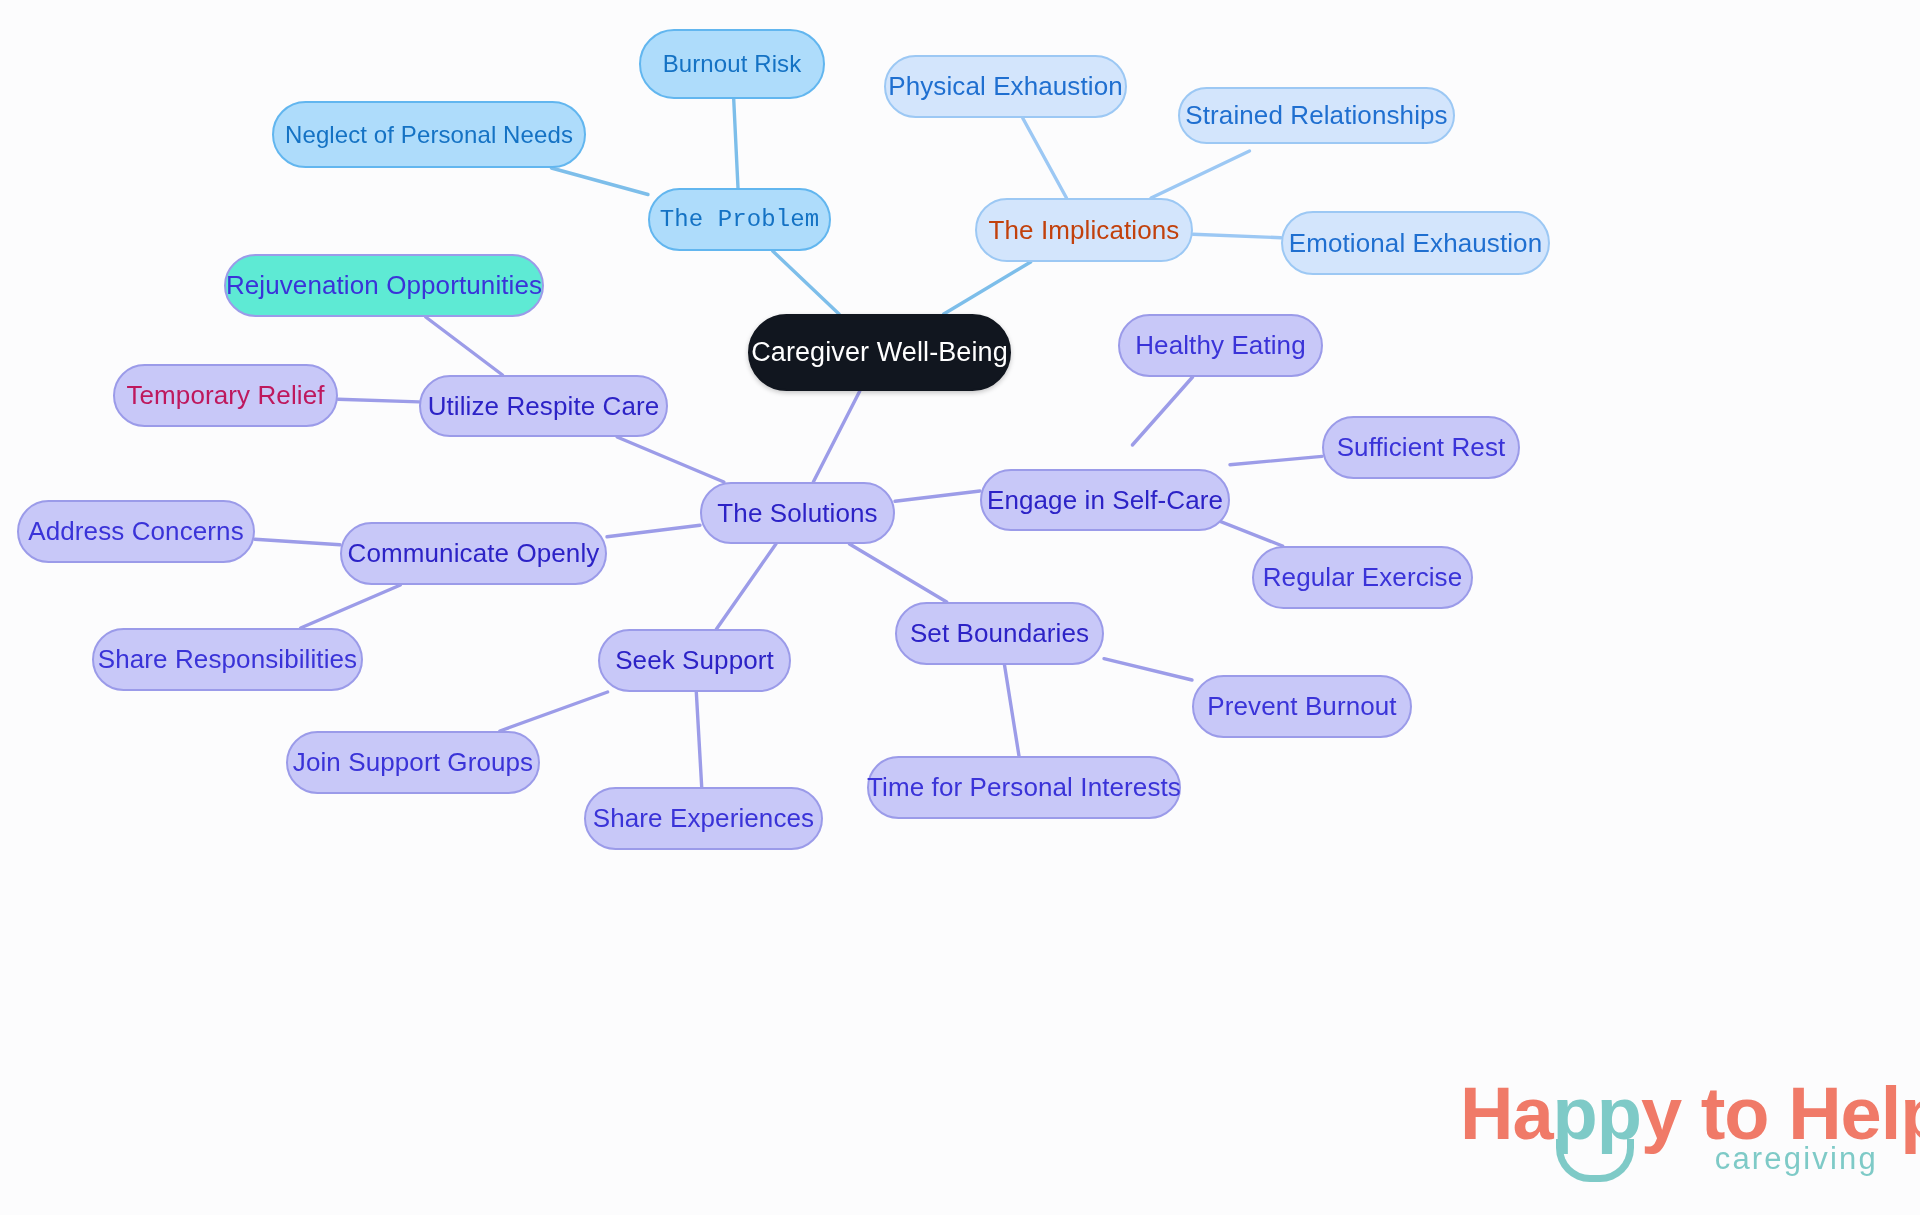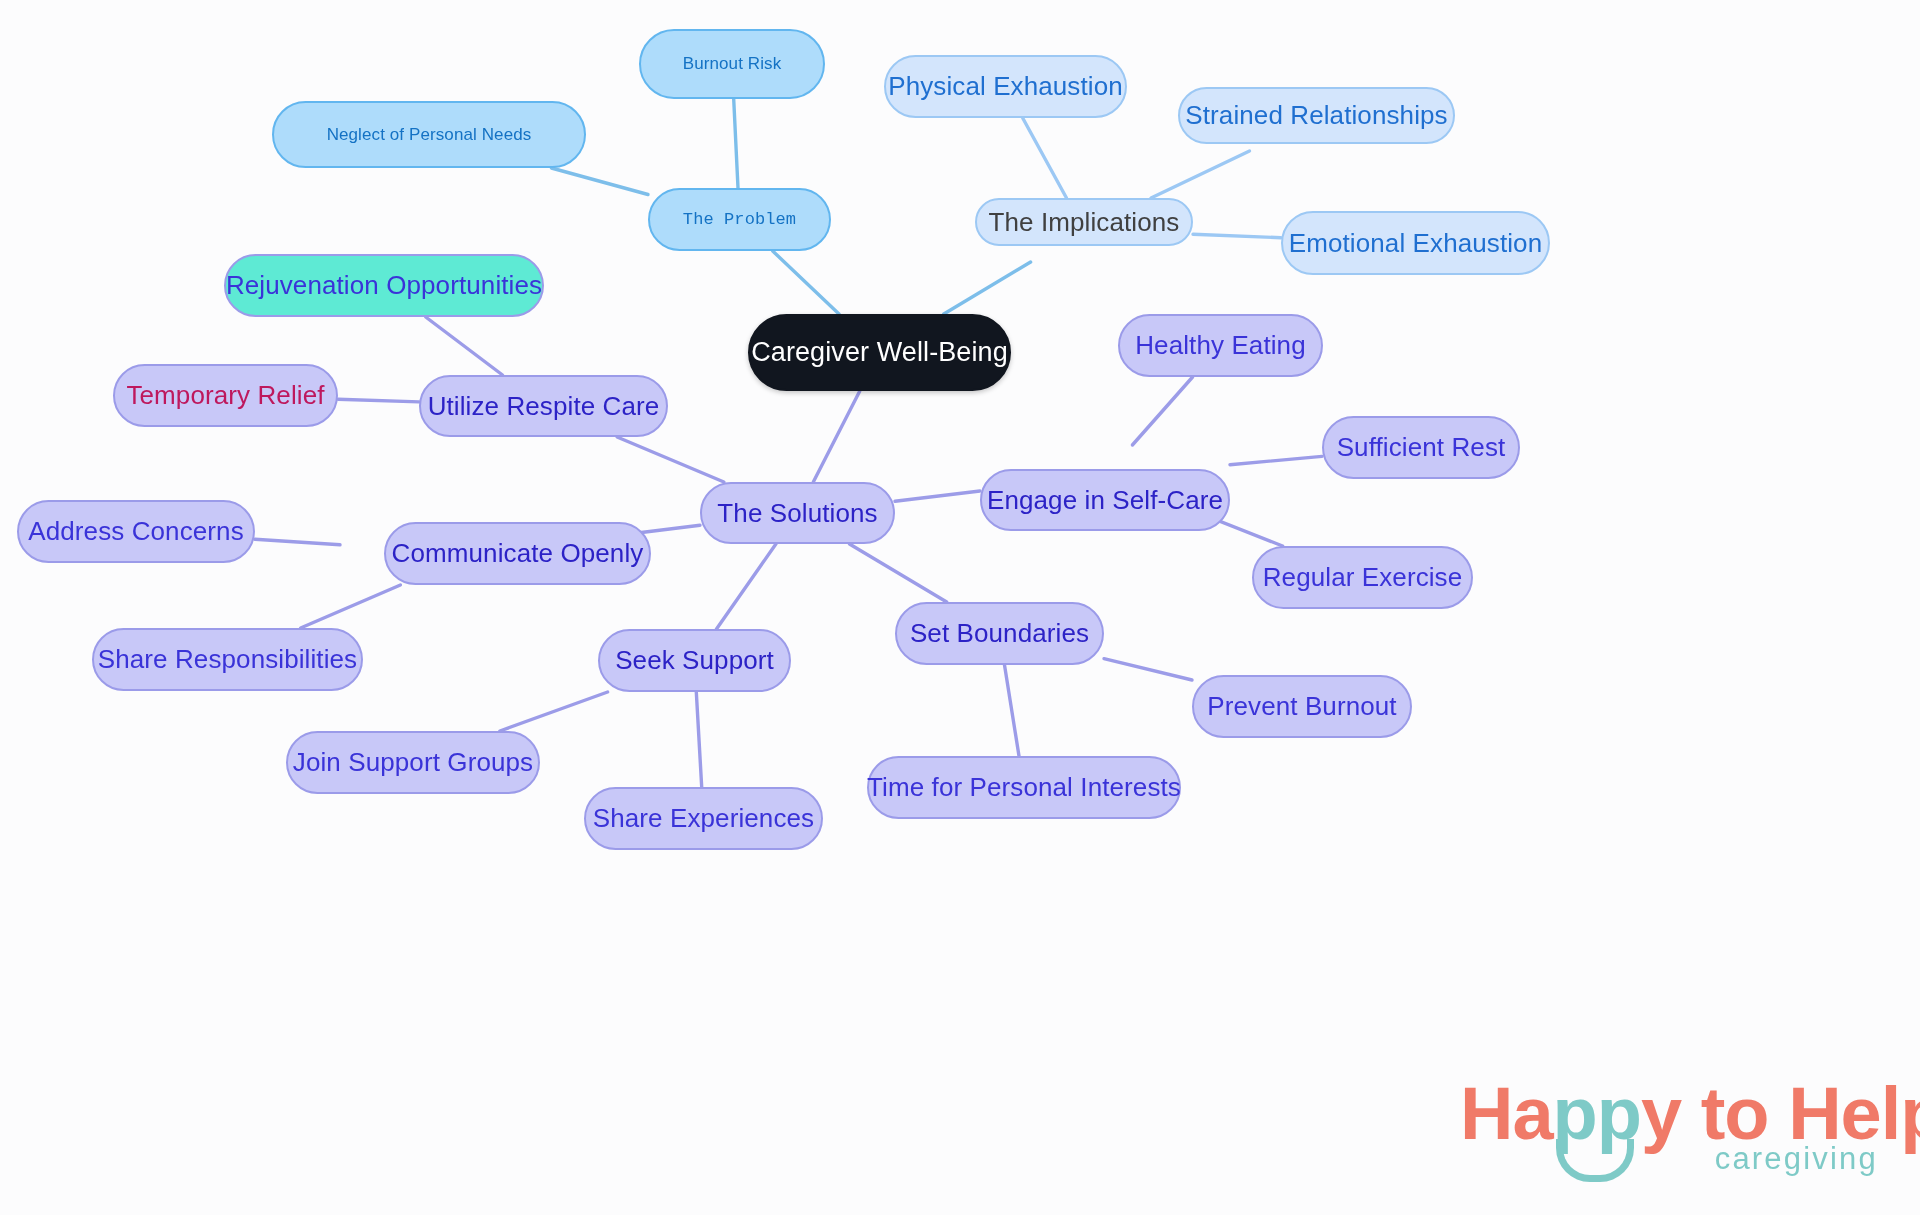--- a/index.html
+++ b/index.html
@@ -48,21 +48,21 @@
     color: #ffffff;
     font-size: 27px;
     border-radius: 42px;
     box-shadow: 0 2px 5px rgba(0,0,0,0.22);
   }
   
   .n-blue {
     background: #aedcfb;
     border-color: #62b6ef;
     color: #1472c4;
-    font-size: 17px;
+    font-size: 24px;
   }
   
   .n-lblue {
     background: #d3e5fc;
     border-color: #9cc8f4;
     color: #1f6fd0;
     font-size: 26px;
   }
   
   .n-purple {
@@ -159,21 +159,21 @@
       </div>
       <div class="node n-blue" style="left: 648px; top: 188px; width: 183px; height: 63px; background: rgb(174, 220, 251); border-color: rgb(98, 182, 239); color: rgb(20, 114, 196); font-family: Liberation Mono, monospace;">
         <span>The Problem</span>
       </div>
       <div class="node n-blue" style="left: 639px; top: 29px; width: 186px; height: 70px; background: rgb(174, 220, 251); border-color: rgb(98, 182, 239); color: rgb(20, 114, 196);">
         <span>Burnout Risk</span>
       </div>
       <div class="node n-blue" style="left: 272px; top: 101px; width: 314px; height: 67px; background: rgb(174, 220, 251); border-color: rgb(98, 182, 239); color: rgb(20, 114, 196);">
         <span>Neglect of Personal Needs</span>
       </div>
-      <div class="node n-lblue" style="left: 975px; top: 198px; width: 218px; height: 48px; background: rgb(211, 229, 252); border-color: rgb(156, 200, 244); color: #404040;">
+      <div class="node n-lblue" style="left: 975px; top: 198px; width: 218px; height: 64px; background: rgb(211, 229, 252); border-color: rgb(156, 200, 244); color: #c2410c;">
         <span>The Implications</span>
       </div>
       <div class="node n-lblue" style="left: 884px; top: 55px; width: 243px; height: 63px; background: rgb(211, 229, 252); border-color: rgb(156, 200, 244); color: rgb(31, 111, 208);">
         <span>Physical Exhaustion</span>
       </div>
       <div class="node n-lblue" style="left: 1178px; top: 87px; width: 277px; height: 57px; background: rgb(211, 229, 252); border-color: rgb(156, 200, 244); color: rgb(31, 111, 208);">
         <span>Strained Relationships</span>
       </div>
       <div class="node n-lblue" style="left: 1281px; top: 211px; width: 269px; height: 64px; background: rgb(211, 229, 252); border-color: rgb(156, 200, 244); color: rgb(31, 111, 208);">
         <span>Emotional Exhaustion</span>
@@ -183,21 +183,21 @@
       </div>
       <div class="node n-purple" style="left: 419px; top: 375px; width: 249px; height: 62px; background: rgb(200, 200, 248); border-color: rgb(155, 155, 233); color: rgb(44, 34, 198);">
         <span>Utilize Respite Care</span>
       </div>
       <div class="node n-purple-leaf" style="left: 224px; top: 254px; width: 320px; height: 63px; background: #5eead4; border-color: rgb(155, 155, 233); color: rgb(58, 51, 216);">
         <span>Rejuvenation Opportunities</span>
       </div>
       <div class="node n-purple-leaf" style="left: 113px; top: 364px; width: 225px; height: 63px; background: rgb(200, 200, 248); border-color: rgb(155, 155, 233); color: #be185d;">
         <span>Temporary Relief</span>
       </div>
-      <div class="node n-purple" style="left: 340px; top: 522px; width: 267px; height: 63px; background: rgb(200, 200, 248); border-color: rgb(155, 155, 233); color: rgb(44, 34, 198); margin-left: 44px;">
+      <div class="node n-purple" style="left: 340px; top: 522px; width: 267px; height: 63px; background: rgb(200, 200, 248); border-color: rgb(155, 155, 233); color: rgb(44, 34, 198);">
         <span>Communicate Openly</span>
       </div>
       <div class="node n-purple-leaf" style="left: 17px; top: 500px; width: 238px; height: 63px; background: rgb(200, 200, 248); border-color: rgb(155, 155, 233); color: rgb(58, 51, 216);">
         <span>Address Concerns</span>
       </div>
       <div class="node n-purple-leaf" style="left: 92px; top: 628px; width: 271px; height: 63px; background: rgb(200, 200, 248); border-color: rgb(155, 155, 233); color: rgb(58, 51, 216);">
         <span>Share Responsibilities</span>
       </div>
       <div class="node n-purple" style="left: 598px; top: 629px; width: 193px; height: 63px; background: rgb(200, 200, 248); border-color: rgb(155, 155, 233); color: rgb(44, 34, 198);">
         <span>Seek Support</span>

